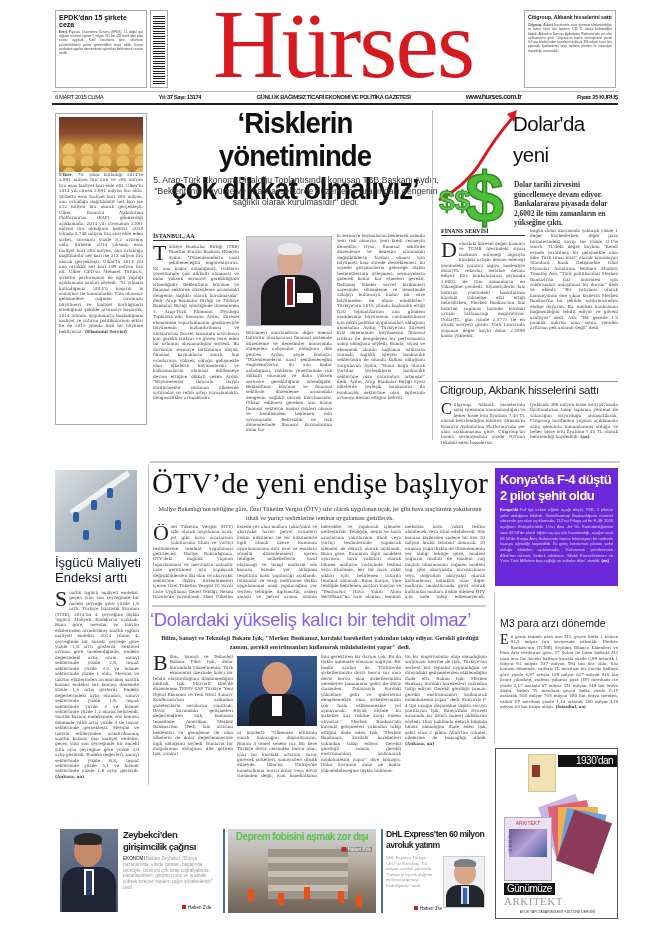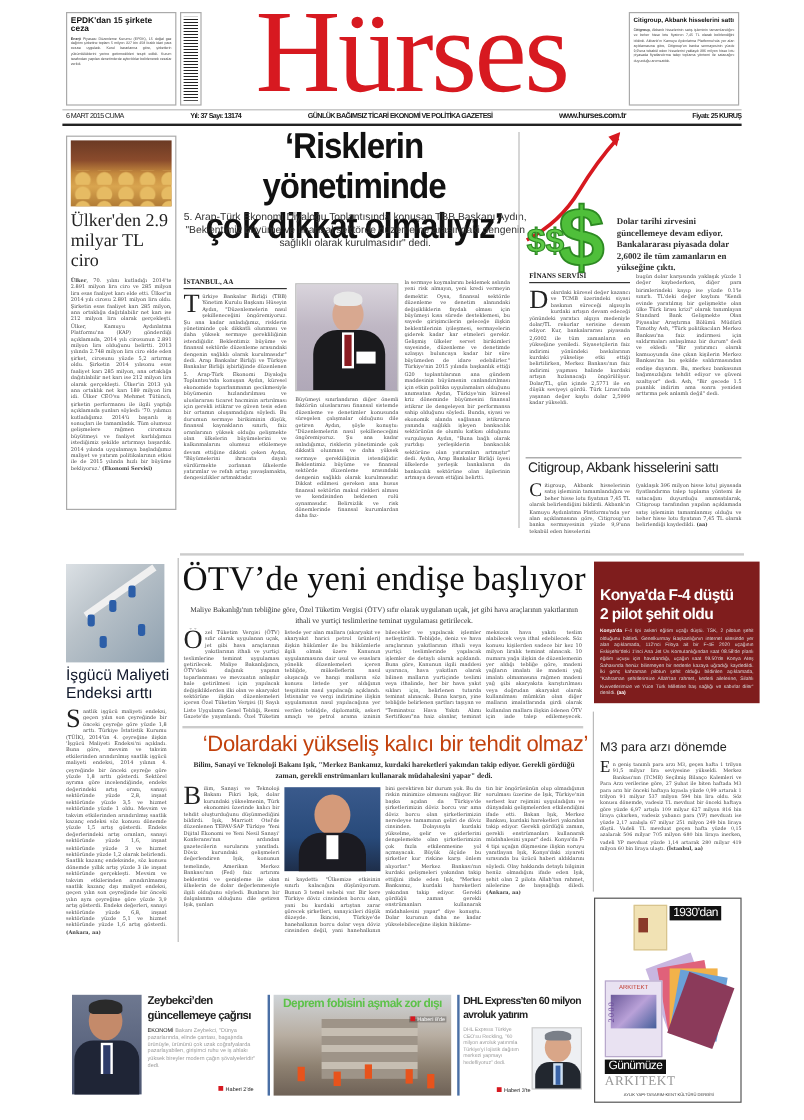--- a/index.html
+++ b/index.html
@@ -41,21 +41,20 @@
   <span style="font-weight:bold">GÜNLÜK BAĞIMSIZ TİCARİ EKONOMİ VE POLİTİKA GAZETESİ</span>
   <span style="font-weight:bold;font-size:7px">www.hurses.com.tr</span>
   <span style="font-weight:bold">Fiyatı: 25 KURUŞ</span>
 </div>
 <div class="hr" style="left:52px;top:103px;width:566px;height:2px;background:#222"></div>
 
 <div class="abs box" style="left:55px;top:113px;width:92px;height:312px;padding:3px;background:#fff">
   <div style="width:100%;height:55px;background:linear-gradient(180deg,#6b3a24 0%,#8a4b2c 30%,#c48a3e 50%,#d9a54f 70%,#b17b35 100%);position:relative;overflow:hidden">
     <div style="position:absolute;left:0;top:25px;width:100%;height:30px;background:radial-gradient(circle at 10px 8px,#e6bb63 6px,transparent 7px) 0 0/18px 12px"></div>
   </div>
-  <div class="serif" style="font-size:15px;line-height:17px;color:#222;margin:4px 0 4px">Ülker'den 2.9 milyar TL ciro</div>
   <div class="small" style="height:212px"><b>Ülker</b><span>, 70. yılını kutladığı 2014'te 2.891 milyon lira ciro ve 285 milyon lira esas faaliyet karı elde etti. Ülker'in 2014 yılı cirosu 2.891 milyon lira oldu. Şirketin esas faaliyet karı 285 milyon, ana ortaklığa dağıtılabilir net karı ise 212 milyon lira olarak gerçekleşti. Ülker, Kamuyu Aydınlatma Platformu'na (KAP) gönderdiği açıklamada, 2014 yılı cirosunun 2.891 milyon lira olduğunu belirtti. 2013 yılında 2.748 milyon lira ciro elde eden şirket, cirosunu yüzde 5,2 artırmış oldu. Şirketin 2014 yılısonu esas faaliyet karı 285 milyon, ana ortaklığa dağıtılabilir net karı ise 212 milyon lira olarak gerçekleşti. Ülker'in 2013 yılı ana ortaklık net karı 189 milyon lira idi. Ülker CEO'su Mehmet Tütüncü, şirketin performansı ile ilgili yaptığı açıklamada şunları söyledi: '70. yılımızı kutladığımız 2014'ü başarılı iş sonuçları ile tamamladık. Tüm olumsuz gelişmelere rağmen ciromuzu büyütmeyi ve faaliyet karlılığımızı istediğimiz şekilde artırmayı başardık. 2014 yılında uygulamaya başladığımız maliyet ve yatırım politikalarının etkisi ile de 2015 yılında hızlı bir büyüme bekliyoruz.'</span> <b>(Ekonomi Servisi)</b></div>
 </div>
 
 <div class="abs sans" style="left:150px;top:106px;width:290px;text-align:center;font-weight:bold;font-size:30px;line-height:33px;color:#111;letter-spacing:-1px;transform:scaleX(0.92)">
   <div>‘Risklerin yönetiminde</div>
   <div>çok dikkat olmalıyız’</div>
 </div>
 <div class="abs sans" style="left:152px;top:175px;width:288px;text-align:center;font-size:8.6px;line-height:11px;color:#333">5. Arap-Türk Ekonomi Diyaloğu Toplantısında konuşan TBB Başkanı Aydın, "Beklentimiz büyüme ve finansal sektörde düzenleme arasındaki dengenin sağlıklı olarak kurulmasıdır" dedi.</div>
 
 <div class="abs" style="left:153px;top:233px;width:86px;height:205px">
@@ -82,20 +81,21 @@
 
 <div class="abs" style="left:437px;top:110px;width:80px;height:118px;overflow:hidden">
   <svg width="80" height="118">
     <path d="M2 90 Q30 75 45 50 T78 5" stroke="#d71920" stroke-width="3" fill="none"></path>
     <polygon points="70,4 80,0 77,12" fill="#d71920"></polygon>
     <text x="28" y="112" font-size="70" font-weight="bold" fill="#4fbf3a" stroke="#2d8a22" stroke-width="1.5" font-family="Liberation Sans, sans-serif">$</text>
     <text x="2" y="100" font-size="28" font-weight="bold" fill="#5ecb48" stroke="#2d8a22" stroke-width="1" font-family="Liberation Sans, sans-serif">$$</text>
   </svg>
 </div>
 <div class="abs cond" style="left:513px;top:108px;width:110px;font-size:20.5px;line-height:31px;color:#111">
+  <div>Dolar'da yeni</div>
 </div>
 <div class="abs serif" style="left:514px;top:180px;width:110px;font-size:7.4px;line-height:9.6px;font-weight:bold;color:#333">Dolar tarihi zirvesini güncellemeye devam ediyor. Bankalararası piyasada dolar 2,6002 ile tüm zamanların en yükseğine çıktı.</div>
 
 <div class="abs" style="left:441px;top:228px;width:84px;height:152px">
   <div class="serif" style="font-size:6px;font-weight:bold;border-bottom:1px solid #333;padding-bottom:1px;margin-bottom:5px">FİNANS SERVİSİ</div>
   <div class="small" style="height:138px"><span class="drop">D</span><span>olardaki küresel değer kazancı ve TCMB üzerindeki siyasi baskının süreceği algısıyla kurdaki artışın devam edeceği yönündeki yaratıcı algıya medeniyle dolar/TL rekorlar serisine devam ediyor. Kur, bankalararası piyasada 2,6002 ile tüm zamanların en yükseğine yeniledi. Siyasetçilerin faiz indirimi yönündeki baskılarının kurdaki yükselişe etki ettiği belirtilirken, Merkez Bankası'nın faiz indirimi yapması halinde kurdaki artışın hızlanacağı öngörülüyor. Dolar/TL, gün içinde 2,5771 ile en düşük seviyeyi gördü. Türk Lirası'nda yaşanan değer kaybı dolar 2,5999 kadar yükseldi.</span></div>
 </div>
 <div class="abs" style="left:530px;top:228px;width:88px;height:152px">
   <div class="small" style="height:150px">bugün dolar karşısında yaklaşık yüzde 1 değer kaybederken, diğer para birimlerindeki kayıp ise yüzde 0.1'le sınırlı. TL'deki değer kaybını "Kendi evinde yaratılmış bir gelişmekte olan ülke Türk lirası krizi" olarak tanımlayan Standard Bank Gelişmekte Olan Piyasalar Araştırma Bölümü Müdürü Timothy Ash, "Türk politikacıları Merkez Bankası'na faiz indirmesi için saldırmaları anlaşılmaz bir durum" dedi ve ekledi: "Bir yatırımcı olarak kamuoyunda öne çıkan kişilerin Merkez Bankası'na bu şekilde saldırmasından endişe duyarım. Bu, merkez bankasının bağımsızlığını tehdit ediyor ve güveni azaltıyor" dedi. Ash, "Bir gecede 1.5 puanlık indirim ama sonra yeniden arttırma pek anlamlı değil" dedi.</div>
 </div>
@@ -135,35 +135,35 @@
 </div>
 <div class="abs" style="left:321px;top:524px;width:80px;height:78px">
   <div class="small" style="height:76px">bilecekler ve yapılacak işlemler netleştirildi. Tebliğde, deniz ve hava araçlarının yakıtlarının ithali veya yurtiçi teslimlerinde yapılacak işlemler de detaylı olarak açıklandı. Buna göre, Kanunun ilgili maddesi uyarınca, hava yakıtları olarak bilinen malların yurtiçinde teslimi veya ithalinde, her bir hava yakıt sıkları için, belirlenen tutarda teminat alınacak. Buna karşın, yine tebliğde belirlenen şartları taşıyan ve "Teminatsız Hava Yakıtı Alımı Sertifikası"na haiz olanlar, teminat ver-</div>
 </div>
 <div class="abs" style="left:405px;top:524px;width:80px;height:78px">
   <div class="small" style="height:76px"><span>meksizin hava yakıtı teslim alabilecek veya ithal edebilecek. Söz konusu kişilerden sadece bir kez 10 milyon liralık teminat alınacak. 10 numara yağa ilişkin de düzenlemenin yer aldığı tebliğe göre, madeni yağların imalatı ile madeni yağ imalatı olmamasına rağmen madeni yağ gibi akaryakıta karıştırılması veya doğrudan akaryakıt olarak kullanılması mümkün olan diğer malların imalatlarında girdi olarak kullanılan mallara ilişkin ödenen ÖTV için iade talep edilemeyecek.</span> <b>(Ankara, aa)</b></div>
 </div>
 
 <div class="hr" style="left:152px;top:605px;width:334px;height:2px;background:#ccc"></div>
 
-<div class="abs" style="left:495px;top:468px;width:138px;height:118px;background:#7f1d1d;padding:20px 5px">
+<div class="abs" style="left:495px;top:468px;width:123px;height:118px;background:#6d28d9;padding:4px 5px">
   <div class="cond" style="font-weight:bold;font-size:13px;line-height:16px;color:#fff">
     <div>Konya'da F-4 düştü</div>
     <div>2 pilot şehit oldu</div>
   </div>
   <div class="small sans" style="color:#ddd;font-size:4.1px;line-height:5.7px;height:78px;margin-top:3px"><b style="color:#fff">Konya'da</b><span> F-4 tipi askeri eğitim uçağı düştü. TSK, 2 pilotun şehit olduğunu bildirdi. Genelkurmay Başkanlığının internet sitesinde yer alan açıklamada, 112'nci Filoya ait bir F-4E 2020 uçağının Eskişehir'deki 1'inci Ana Jet Üs Komutanlığından saat 08.58'de planlı eğitim uçuşu için havalandığı, uçağın saat 09.50'de Konya Ateş Sahasında henüz bilinmeyen bir nedenle kazaya uğradığı kaydedildi. İki genç kahraman pilotun şehit olduğu bildirilen açıklamada, "Kahraman şehitlerimize Allah'tan rahmet, kederli ailelerine, Silahlı Kuvvetlerimize ve Yüce Türk Milletine baş sağlığı ve sabırlar diler" denildi.</span> <b style="color:#fff">(aa)</b></div>
 </div>
 
 <div class="vr" style="left:494px;top:593px;height:150px"></div>
 <div class="abs sans" style="left:500px;top:617px;width:118px;font-size:10.5px;line-height:13px;color:#222">M3 para arzı dönemde</div>
 <div class="abs" style="left:500px;top:634px;width:118px;height:104px">
   <div class="small" style="height:104px;font-size:4px;line-height:5.4px"><span class="drop" style="font-size:14px;line-height:11px">E</span><span>n geniş tanımlı para arzı M3, geçen hafta 1 trilyon 91,5 milyar lira seviyesine yükseldi. Merkez Bankası'nın (TCMB) Seçilmiş Bilanço Kalemleri ve Para Arzı verilerine göre, 27 Şubat ile biten haftada M3 para arzı bir önceki haftaya kıyasla yüzde 0,99 artarak 1 trilyon 91 milyar 537 milyon 594 bin lira oldu. Söz konusu dönemde, vadesiz TL mevduat bir önceki haftaya göre yüzde 6,97 artışla 109 milyar 627 milyon 816 bin liraya çıkarken, vadesiz yabancı para (YP) mevduatı ise yüzde 2,17 azalışla 67 milyar 251 milyon 249 bin liraya düştü. Vadeli TL mevduat geçen hafta yüzde 0,15 azalarak 506 milyar 705 milyon 680 bin liraya inerken, vadeli YP mevduat yüzde 1,14 artarak 280 milyar 419 milyon 60 bin liraya ulaştı.</span> <b>(İstanbul, aa)</b></div>
 </div>
 
-<div class="abs sans" style="left:150px;top:608px;width:340px;text-align:right;font-size:18.4px;line-height:24px;color:#c2410c;letter-spacing:-0.3px;white-space:nowrap">‘Dolardaki yükseliş kalıcı bir tehdit olmaz’</div>
+<div class="abs sans" style="left:150px;top:608px;width:340px;text-align:left;font-size:18.4px;line-height:24px;color:#8b5cf6;letter-spacing:-0.3px;white-space:nowrap">‘Dolardaki yükseliş kalıcı bir tehdit olmaz’</div>
 <div class="abs serif" style="left:152px;top:633px;width:336px;text-align:center;font-size:6.2px;line-height:9px;color:#333;font-weight:bold">Bilim, Sanayi ve Teknoloji Bakanı Işık, "Merkez Bankamız, kurdaki hareketleri yakından takip ediyor. Gerekli gördüğü zaman, gerekli enstrümanları kullanarak müdahalesini yapar" dedi.</div>
 <div class="abs" style="left:153px;top:654px;width:80px;height:128px">
   <div class="small" style="height:126px"><span class="drop">B</span><span>ilim, Sanayi ve Teknoloji Bakanı Fikri Işık, dolar kurundaki yükselmenin, Türk ekonomisi üzerinde kalıcı bir tehdit oluşturduğunu düşünmediğini bildirdi. Işık, Marriott Otel'de düzenlenen TEPAV-SAP Türkiye 'Yeni Dijital Ekonomi ve Yeni Nesil Sanayi' Konferansı'nın ardından gazetecilerin sorularını yanıtladı. Döviz kurundaki gelişmeleri değerlendiren Işık, konunun temelinde, Amerikan Merkez Bankası'nın (Fed) faiz artırımı beklentisi ve genişleme ile olan ülkelerin de dolar değerlenmesiyle ilgili olduğunu söyledi. Bunların bir dalgalanma olduğunu dile getiren Işık, şunları</span></div>
 </div>
 <div class="abs" style="left:237px;top:656px;width:80px;height:70px;background:linear-gradient(180deg,#3a5a8c 0%,#284a7a 60%,#1e2e4a 100%);overflow:hidden">
   <div style="position:absolute;left:25px;top:6px;width:30px;height:34px;border-radius:50%;background:#d49a7a"></div>
   <div style="position:absolute;left:12px;top:38px;width:56px;height:40px;border-radius:18px 18px 0 0;background:#1b1b22"></div>
   <div style="position:absolute;left:35px;top:40px;width:10px;height:20px;background:#fff"></div>
 </div>
 <div class="abs" style="left:237px;top:730px;width:80px;height:52px">
@@ -177,21 +177,21 @@
 </div>
 
 <div class="abs" style="left:60px;top:829px;width:160px;height:83px">
   <div style="position:absolute;left:0;top:0;width:58px;height:83px;background:linear-gradient(180deg,#6e7890 0%,#4b5570 100%);overflow:hidden">
     <div style="position:absolute;left:14px;top:6px;width:28px;height:32px;border-radius:50%;background:#c48a6a"></div>
     <div style="position:absolute;left:14px;top:4px;width:28px;height:12px;border-radius:50% 50% 20% 20%;background:#2a2a2a"></div>
     <div style="position:absolute;left:2px;top:38px;width:54px;height:46px;border-radius:16px 16px 0 0;background:#1f2536"></div>
     <div style="position:absolute;left:24px;top:40px;width:10px;height:26px;background:#fff"></div>
     <div style="position:absolute;left:26px;top:42px;width:6px;height:24px;background:#2e3c6a"></div>
   </div>
-  <div class="cond" style="position:absolute;left:63px;top:0;width:97px;font-weight:bold;font-size:9.5px;line-height:12px;color:#222">Zeybekci’den güncellemeye çağrısı</div>
+  <div class="cond" style="position:absolute;left:63px;top:0;width:97px;font-weight:bold;font-size:9.5px;line-height:12px;color:#222">Zeybekci’den girişimcilik çağrısı</div>
   <div class="sans" style="position:absolute;left:63px;top:27px;width:97px;font-size:4.6px;line-height:5.8px;color:#999;height:48px;overflow:hidden"><b style="color:#222;font-weight:normal">EKONOMİ</b><span> Bakanı Zeybekci, "Dünya pazarlarında, elinde çantası, bagajında ürünüyle, ürününü çok uzak coğrafyalarda pazarlayabilen, girişimci ruhu ve iş ahlakı yüksek bireyler modern çağın şövalyeleridir" dedi.</span></div>
   <div class="sans" style="position:absolute;left:122px;top:76px;font-size:4.6px;color:#222"><span class="redsq"></span><span>Haberi 2'de</span></div>
 </div>
 
 <div class="vr" style="left:223px;top:829px;width:2px;height:84px;background:#4a6fa5"></div>
 
 <div class="abs" style="left:228px;top:829px;width:148px;height:84px;overflow:hidden;background:linear-gradient(180deg,#cfd4d8 0%,#b8aea2 40%,#8f8272 70%,#6e6156 100%)">
   <div style="position:absolute;left:40px;top:20px;width:80px;height:50px;background:repeating-linear-gradient(0deg,#9e9488 0,#9e9488 8px,#c6beb2 8px,#c6beb2 14px)"></div>
   <div style="position:absolute;left:20px;top:60px;width:6px;height:12px;background:#e8531c"></div>
   <div style="position:absolute;left:50px;top:64px;width:6px;height:12px;background:#e8531c"></div>
@@ -214,21 +214,21 @@
     <div style="position:absolute;left:17px;top:29px;width:8px;height:18px;background:#cfe0f2"></div>
     <div style="position:absolute;left:19px;top:31px;width:4px;height:16px;background:#3a64a8"></div>
   </div>
   <div class="sans" style="position:absolute;left:28px;top:77px;font-size:4.6px;color:#222"><span class="redsq"></span><span>Haberi 3'te</span></div>
 </div>
 
 <div class="abs" style="left:495px;top:748px;width:123px;height:171px;border:1px solid #555;background:#fff;overflow:hidden">
   <div style="position:absolute;left:32px;top:5px;width:28px;height:38px;background:#f1e2b4;border:1px solid #d8c48e">
     <div style="position:absolute;left:3px;top:10px;width:8px;height:12px;background:#8b3a2a"></div>
   </div>
-  <div class="cond" style="position:absolute;left:62px;top:6px;background:#111;color:#fff;font-size:10px;line-height:12px;padding:0 3px">1930’dan</div>
+  <div class="cond" style="position:absolute;left:62px;top:6px;background:#111;color:#fff;font-size:10px;line-height:12px;padding:0 18px">1930’dan</div>
   <div style="position:absolute;left:40px;top:50px;width:70px;height:70px">
     <div style="position:absolute;left:10px;top:0;width:40px;height:54px;background:#c8b6e0;transform:rotate(-20deg)"></div>
     <div style="position:absolute;left:16px;top:4px;width:40px;height:54px;background:#e0617a;transform:rotate(-10deg)"></div>
     <div style="position:absolute;left:22px;top:8px;width:40px;height:54px;background:#f2b24a;transform:rotate(0deg)"></div>
     <div style="position:absolute;left:26px;top:12px;width:40px;height:54px;background:#6aa1d8;transform:rotate(10deg)"></div>
     <div style="position:absolute;left:28px;top:16px;width:40px;height:54px;background:#8b3a5a;transform:rotate(20deg)"></div>
   </div>
   <div style="position:absolute;left:8px;top:68px;width:48px;height:64px;background:#e9e2f2;border:1px solid #b8a9cc">
     <div class="sans" style="text-align:center;font-size:5px;color:#c0392b;margin-top:2px">ARKITEKT</div>
     <div style="margin:3px 4px;height:28px;background:linear-gradient(135deg,#6c5a9a,#b9a1d8,#445e9a)"></div>

